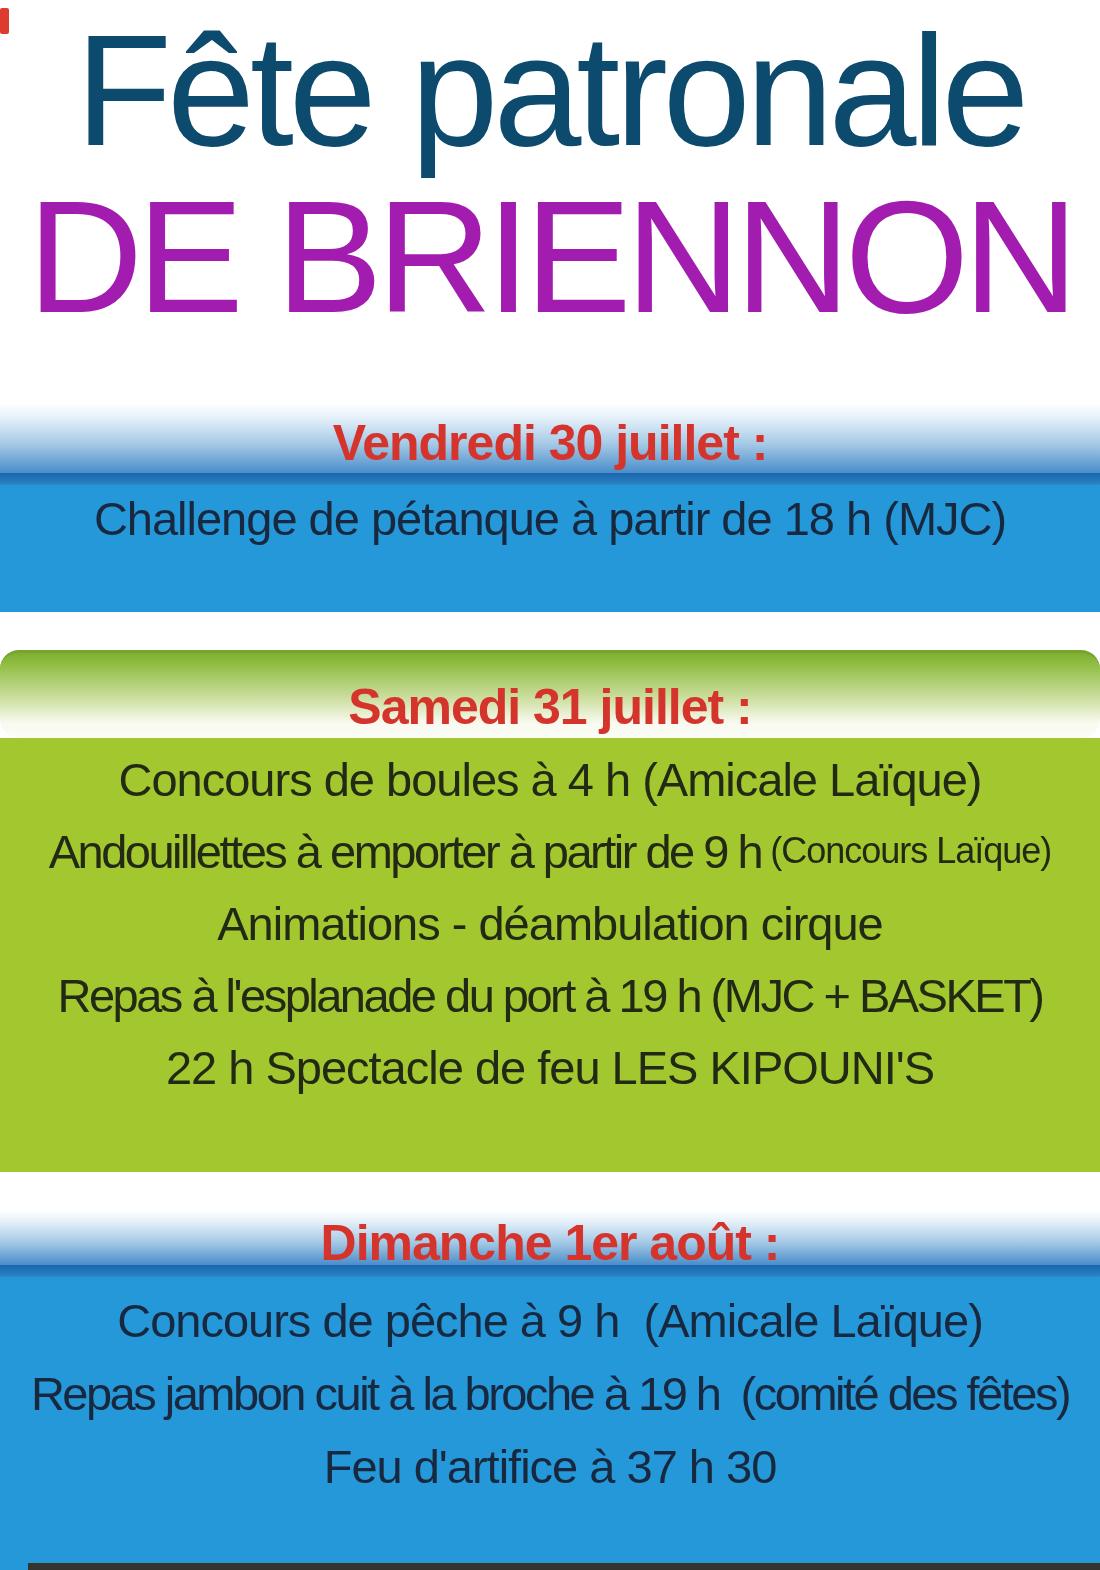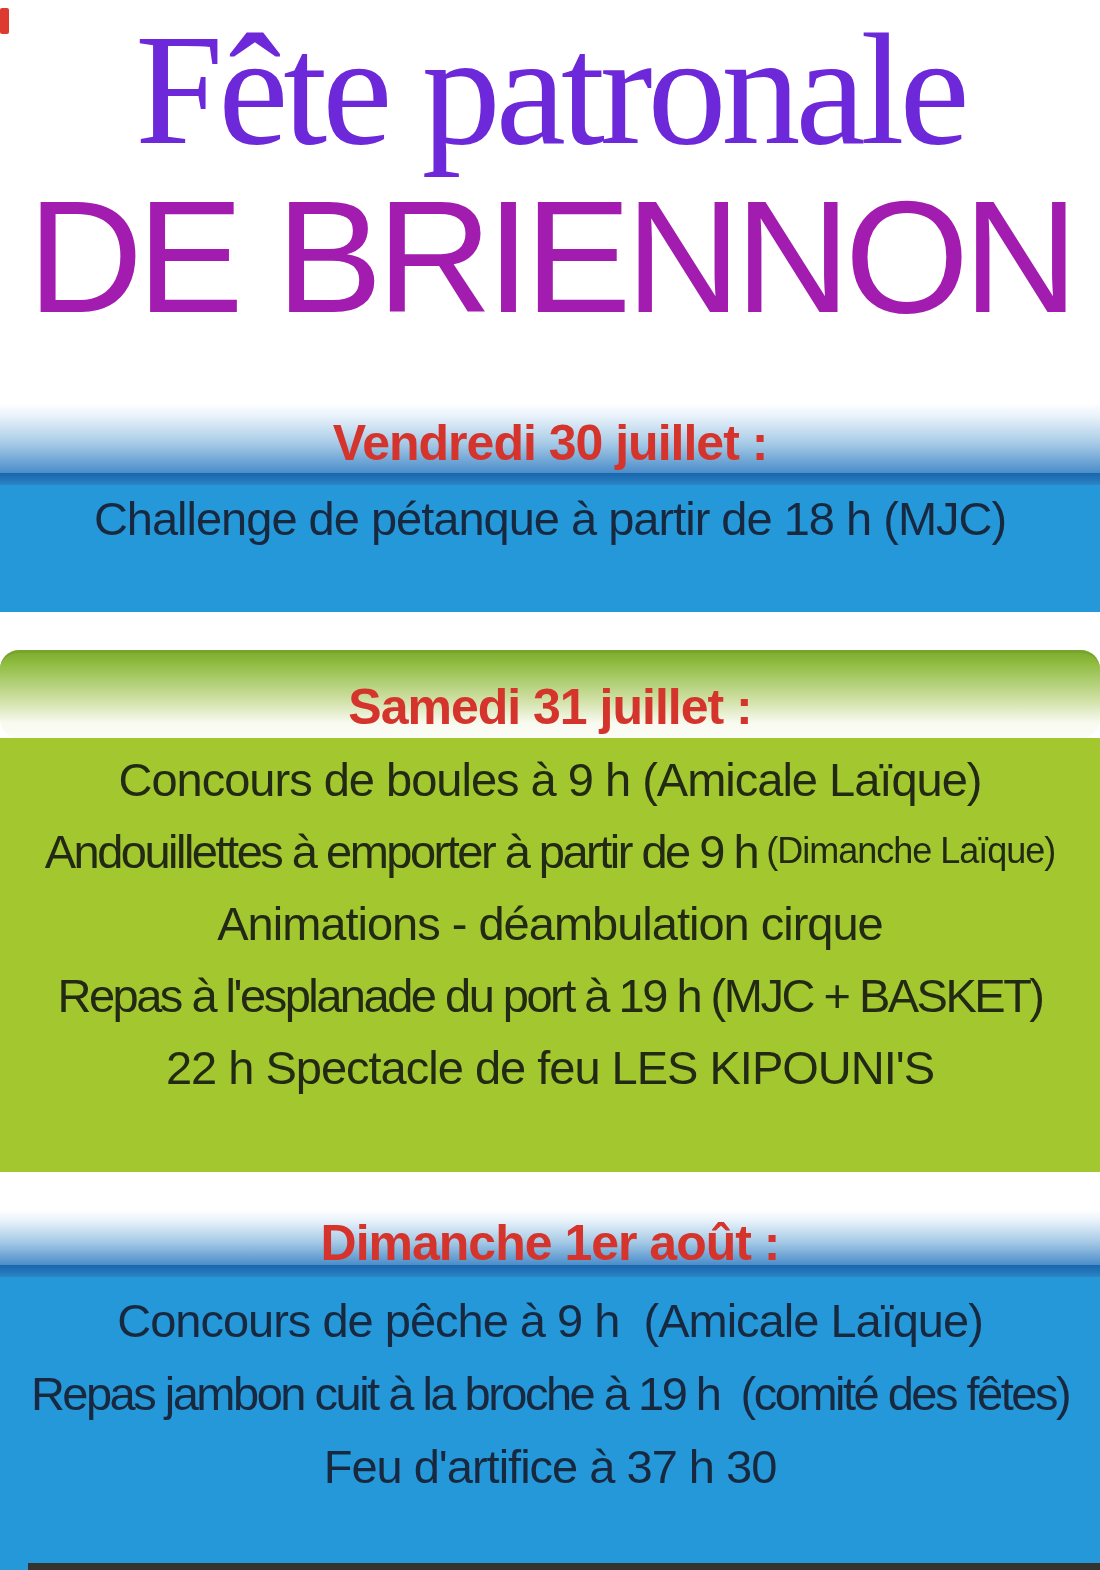--- a/index.html
+++ b/index.html
@@ -9,23 +9,22 @@
     background:#ffffff;
     overflow:hidden;
     font-family:"Liberation Sans", sans-serif;
   }
   
   .title-line1{
     position:absolute;top:10px;left:0;width:100%;
     text-align:center;
     font-size:158px;line-height:160px;
     letter-spacing:-5px;
-    color:#6d28d9;
+    color:#0c4a6e;
     white-space:pre;
-    font-family:Liberation Serif, serif;
   }
   .title-line2{
     position:absolute;top:182px;left:0;width:100%;
     text-align:center;
     font-size:160px;line-height:150px;
     letter-spacing:-6px;
     color:#a21caf;
     white-space:pre;
   }
   
@@ -112,24 +111,24 @@
       </div>
     </div>
   </div>
 
   <div class="section" id="sec-saturday">
     <div class="sec-header header-green">
       <span class="heading">Samedi 31 juillet :</span>
     </div>
     <div class="sec-body body-green">
       <div class="line">
-        <span>Concours de boules à 9 h (Amicale Laïque)</span>
+        <span>Concours de boules à 4 h (Amicale Laïque)</span>
       </div>
       <div class="line tight">
-        <span>Andouillettes à emporter à partir de 9 h</span><span class="suffix"> (Dimanche Laïque)</span>
+        <span>Andouillettes à emporter à partir de 9 h</span><span class="suffix"> (Concours Laïque)</span>
       </div>
       <div class="line">
         <span>Animations - déambulation cirque</span>
       </div>
       <div class="line tight">
         <span>Repas à l'esplanade du port à 19 h (MJC + BASKET)</span>
       </div>
       <div class="line">
         <span>22 h Spectacle de feu LES KIPOUNI'S</span>
       </div>

